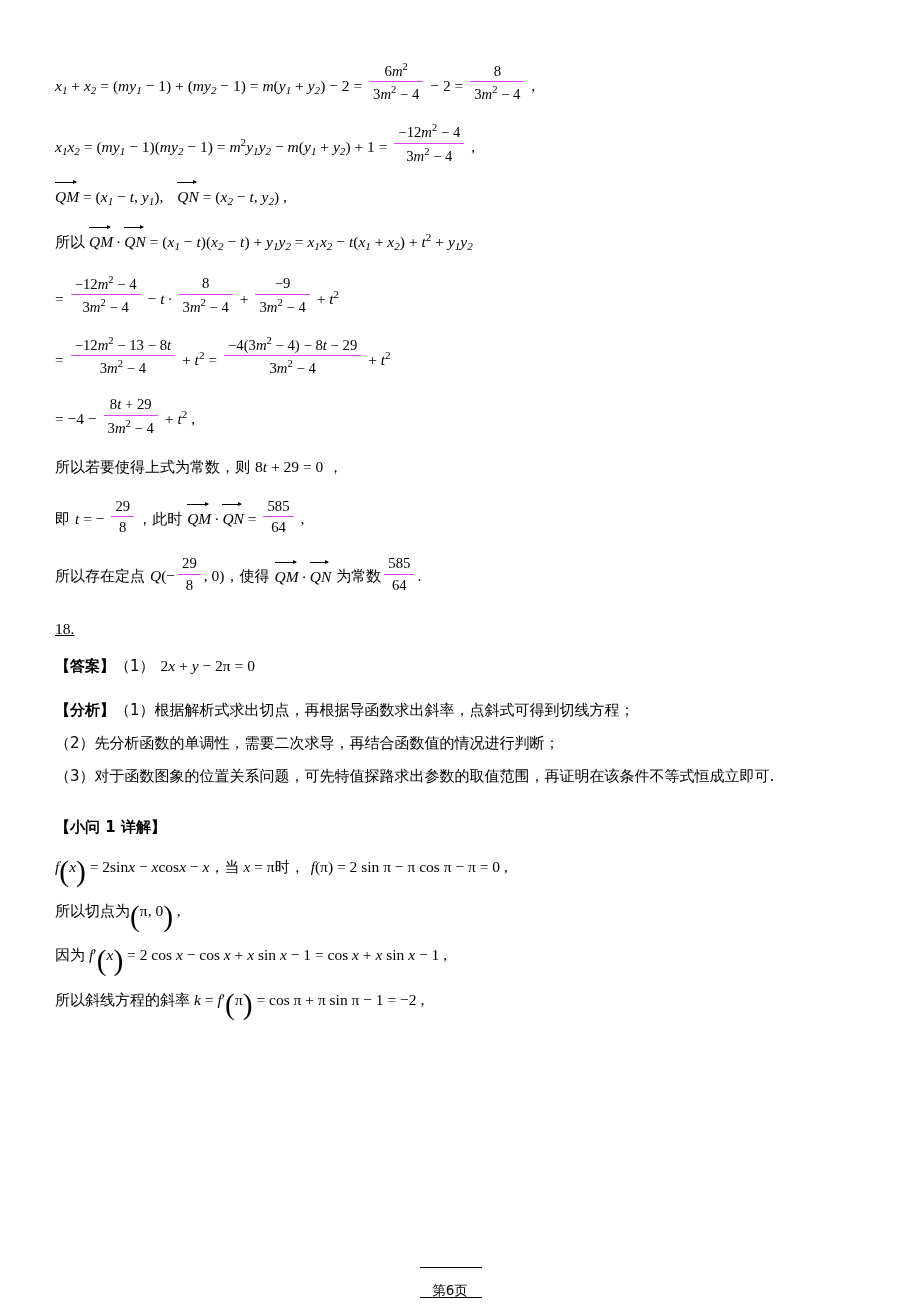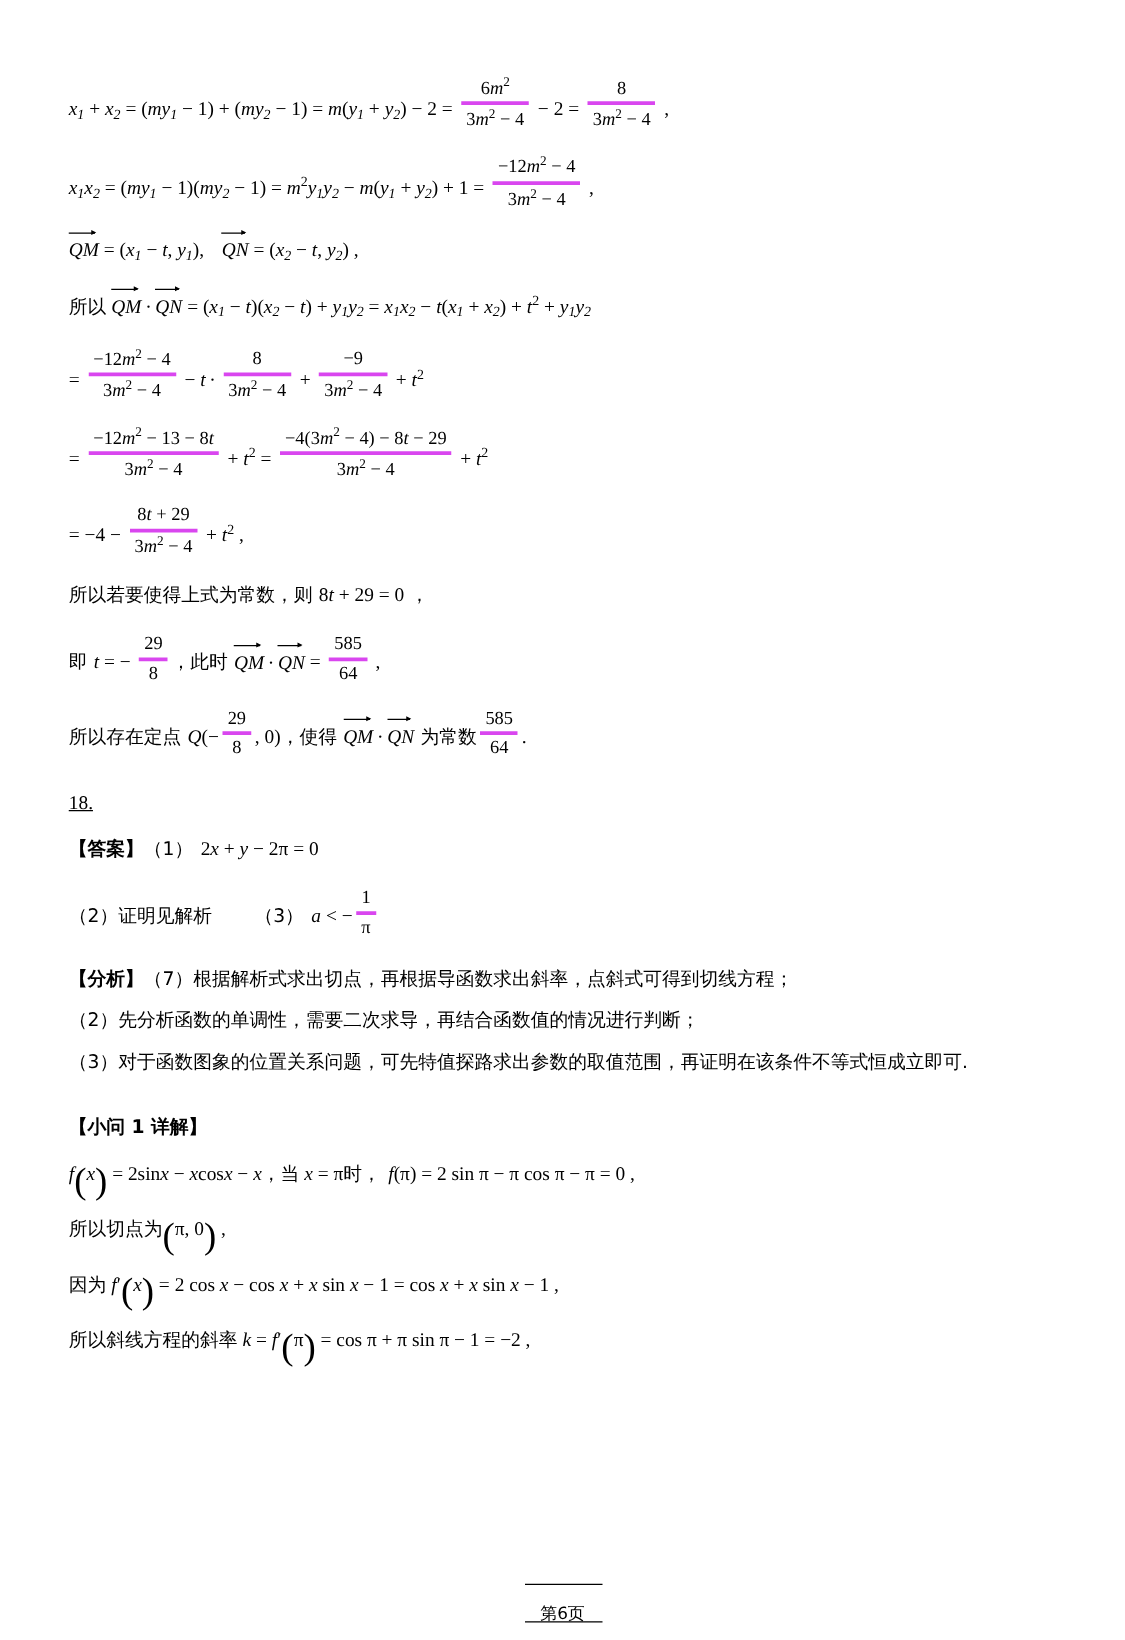--- a/index.html
+++ b/index.html
@@ -58,21 +58,21 @@
   }
   .frac {
     display: inline-block;
     vertical-align: -0.52em;
     text-align: center;
     margin: 0 3px;
   }
   .frac .num {
     display: block;
     padding: 0 4px 1px 4px;
-    border-bottom: 3px solid #d946ef;
+    border-bottom: 1px solid #d946ef;
     font-size: 0.95em;
     line-height: 1.25;
   }
   .frac .den {
     display: block;
     padding: 1px 4px 0 4px;
     font-size: 0.95em;
     line-height: 1.25;
   }
   .vec {
@@ -202,27 +202,24 @@
     <div class="line">
       <span class="cn">所以存在定点</span><span class="sp" style="width:5px"></span><span class="mi">Q</span><span class="mo">(−</span><span class="frac"><span class="num">29</span><span class="den">8</span></span><span class="mo">, 0)</span><span class="cn">，使得</span><span class="sp" style="width:5px"></span><span class="vec"><span class="mi">QM</span></span><span class="dotop">·</span><span class="vec"><span class="mi">QN</span></span><span class="sp" style="width:5px"></span><span class="cn">为常数</span><span class="frac"><span class="num">585</span><span class="den">64</span></span><span class="mo">.</span>
     </div>
 
     <div class="item-num" style="margin-top:26px;">18.</div>
 
     <div class="line" style="margin-top:5px;">
       <span class="block-head">【答案】</span><span class="cn">（1）</span><span class="sp" style="width:6px"></span><span class="mo">2</span><span class="mi">x</span><span class="mo"> + </span><span class="mi">y</span><span class="mo"> − 2π = 0</span>
     </div>
 
-    <div class="line">
-      <span class="cn">（2）</span><span class="cn">证明见解析</span><span class="sp-lg"></span><span class="cn">（3）</span><span class="sp" style="width:6px"></span><span class="mi">a</span><span class="mo"> &lt; −</span><span class="frac"><span class="num">1</span><span class="den">π</span></span>
-    </div>
 
 
     <div class="para" style="margin-bottom:4px;">
-      <span class="block-head">【分析】</span><span>（7）根据解析式求出切点，再根据导函数求出斜率，点斜式可得到切线方程；</span>
+      <span class="block-head">【分析】</span><span>（1）根据解析式求出切点，再根据导函数求出斜率，点斜式可得到切线方程；</span>
     </div>
     <div class="para" style="margin-bottom:4px;">
       <span>（2）先分析函数的单调性，需要二次求导，再结合函数值的情况进行判断；</span>
     </div>
     <div class="para wrap" style="margin-bottom:22px;">
       <span>（3）对于函数图象的位置关系问题，可先特值探路求出参数的取值范围，再证明在该条件不等式恒成立即可.</span>
     </div>
 
     <div class="para" style="margin-top:14px;margin-bottom:12px;">
       <span class="block-head">【小问 1 详解】</span>

